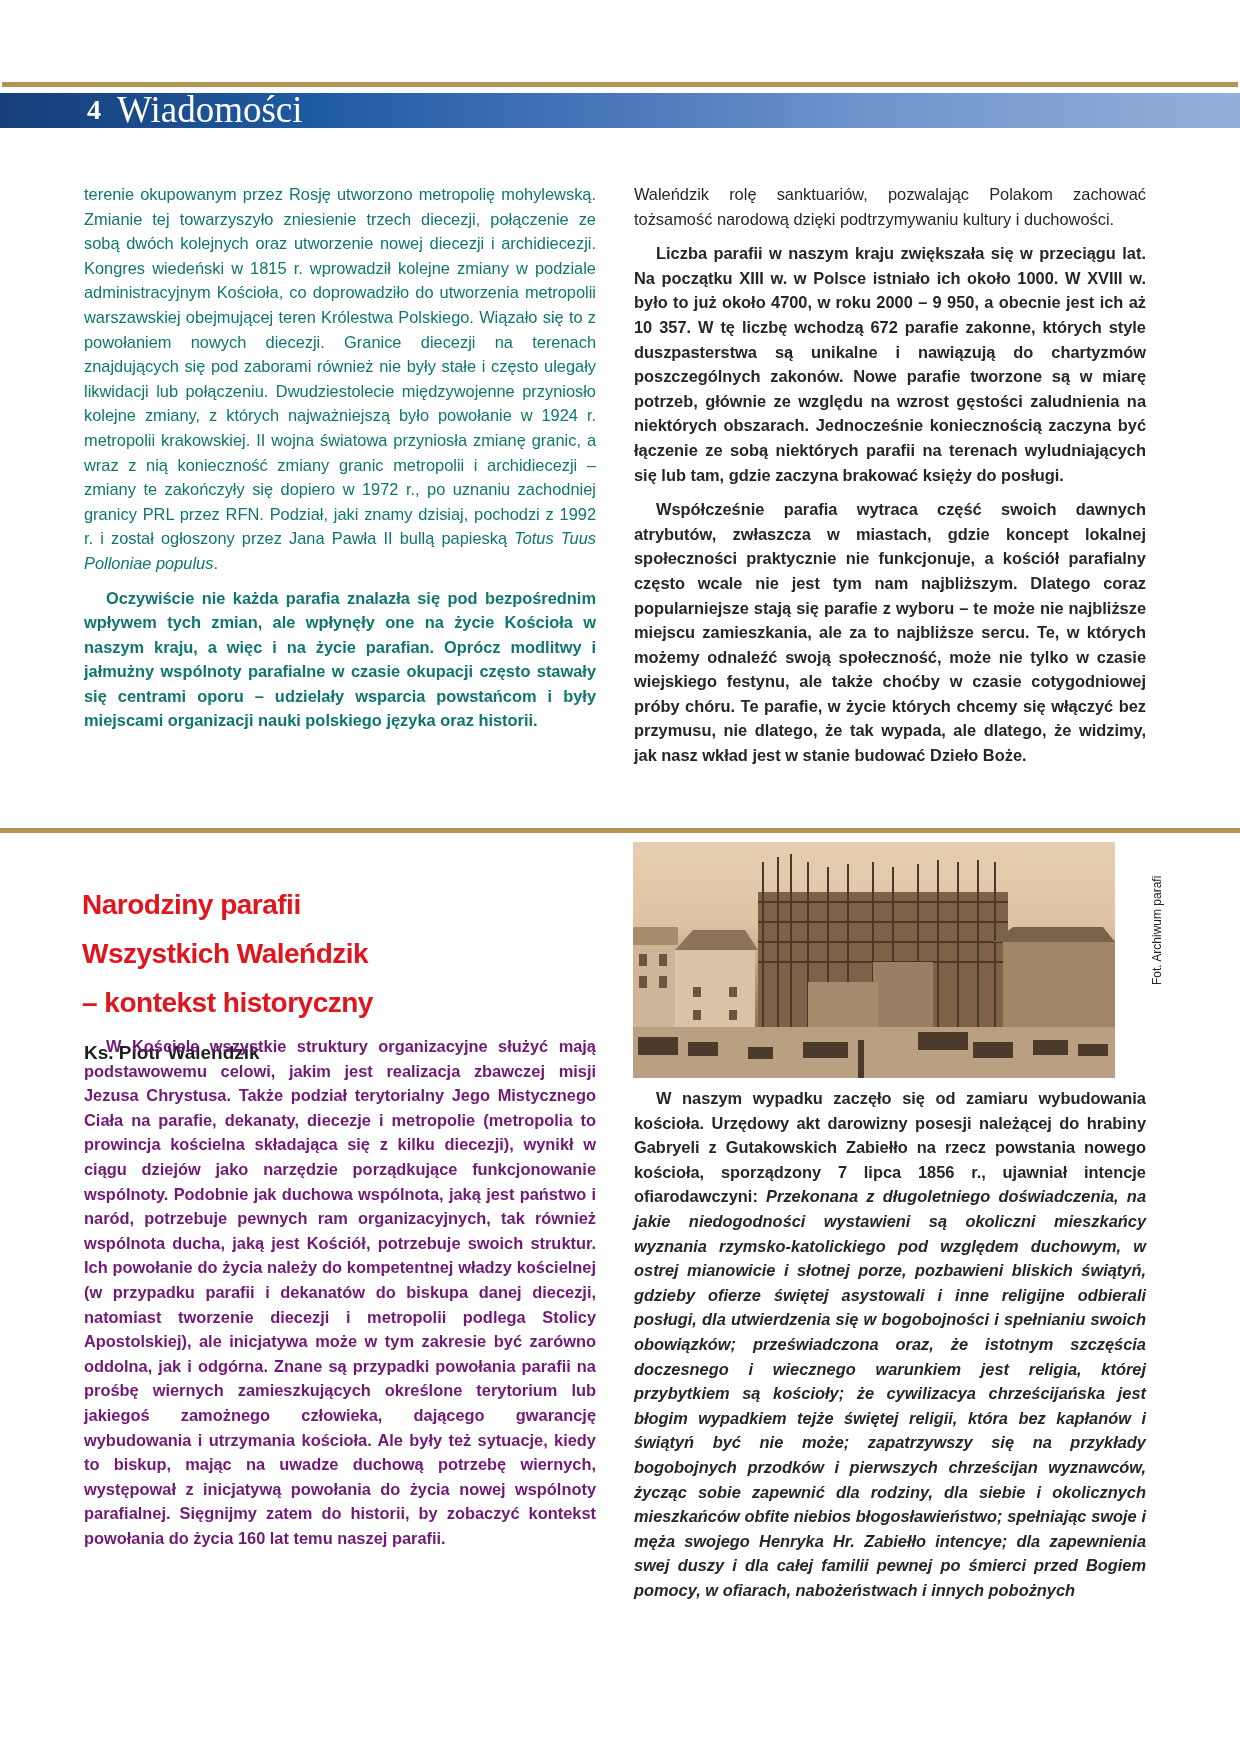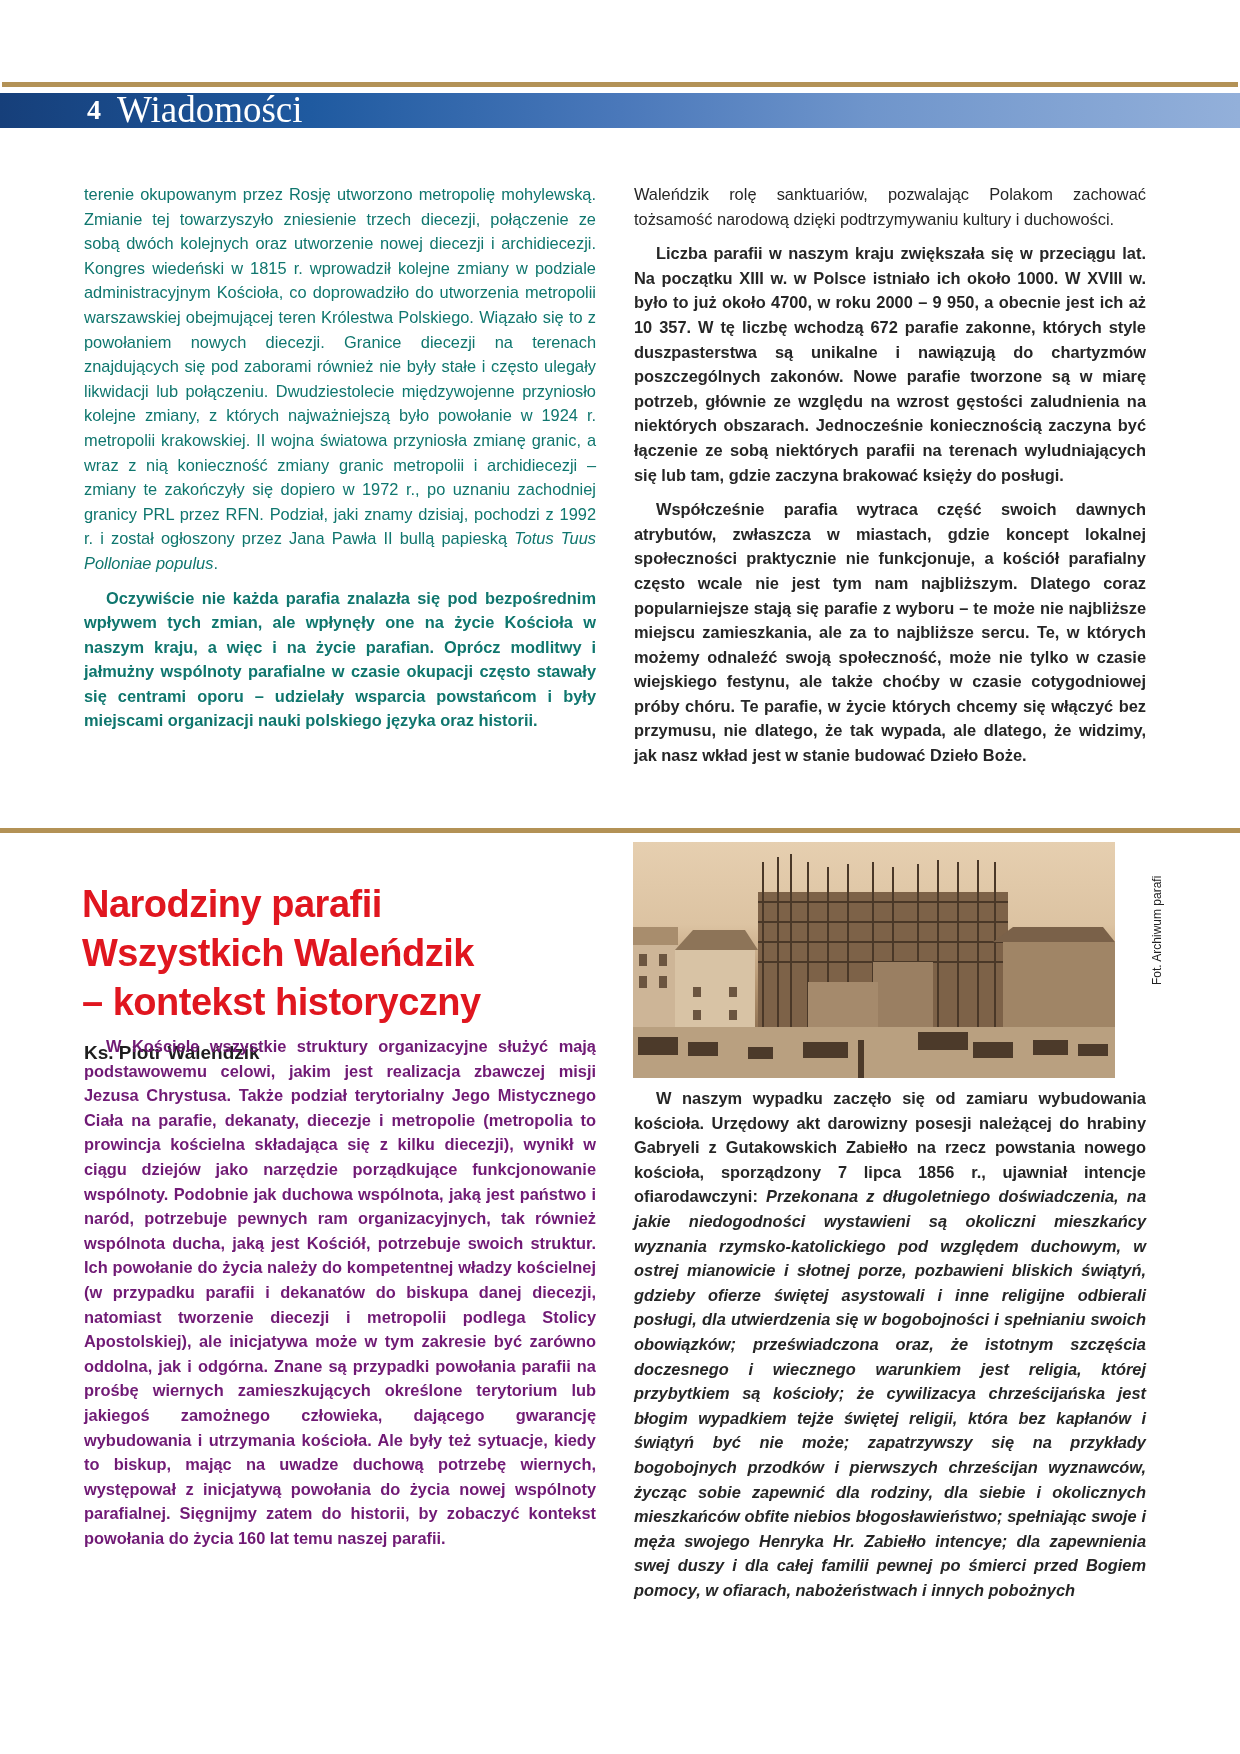--- a/index.html
+++ b/index.html
@@ -12,21 +12,21 @@
   .header-title { position: absolute; left: 117px; top: 95px; color: #fff; font-family: "Liberation Serif", serif; font-size: 37px; line-height: 30px; }
 
   .col { position: absolute; font-size: 16.4px; line-height: 24.6px; text-align: justify; }
   .col p { margin: 0 0 10px 0; }
   .col p.indent { text-indent: 22px; font-weight: bold; }
   .col-top-left { left: 84px; top: 182px; width: 512px; color: #0f766e; }
   .col-top-right { left: 634px; top: 182px; width: 512px; color: #262626; }
 
   .mid-rule { position: absolute; left: 0; top: 828px; width: 1240px; height: 5px; background: #b39256; }
 
-  .article-title { position: absolute; left: 82px; top: 880px; width: 520px; color: #e0161f; font-size: 38px; font-weight: bold; line-height: 49px; letter-spacing: -0.5px; }
+  .article-title { position: absolute; left: 82px; top: 880px; width: 520px; color: #e0161f; font-size: 28px; font-weight: bold; line-height: 49px; letter-spacing: -0.5px; }
   .author { position: absolute; left: 84px; top: 1042px; font-size: 19px; font-weight: bold; color: #1e1e1e; }
   .col-bottom-left { left: 84px; top: 1034px; width: 512px; color: #701a75; }
   .col-bottom-right { left: 634px; top: 1086px; width: 512px; color: #262626; }
   .col-bottom-right em { font-style: italic; }
 
   .photo { position: absolute; left: 633px; top: 842px; width: 482px; height: 236px; overflow: hidden;
     background: linear-gradient(180deg, #e6cfb0 0%, #dcc3a2 35%, #b59672 60%, #8f7152 80%, #6e5740 100%); }
   .photo svg { display: block; }
   .photo-credit { position: absolute; left: 1148px; top: 845px; width: 20px; height: 140px; }
   .photo-credit span { position: absolute; left: 0; top: 0; transform-origin: left top; transform: translate(2px, 140px) rotate(-90deg); white-space: nowrap; font-size: 12px; color: #222; }

